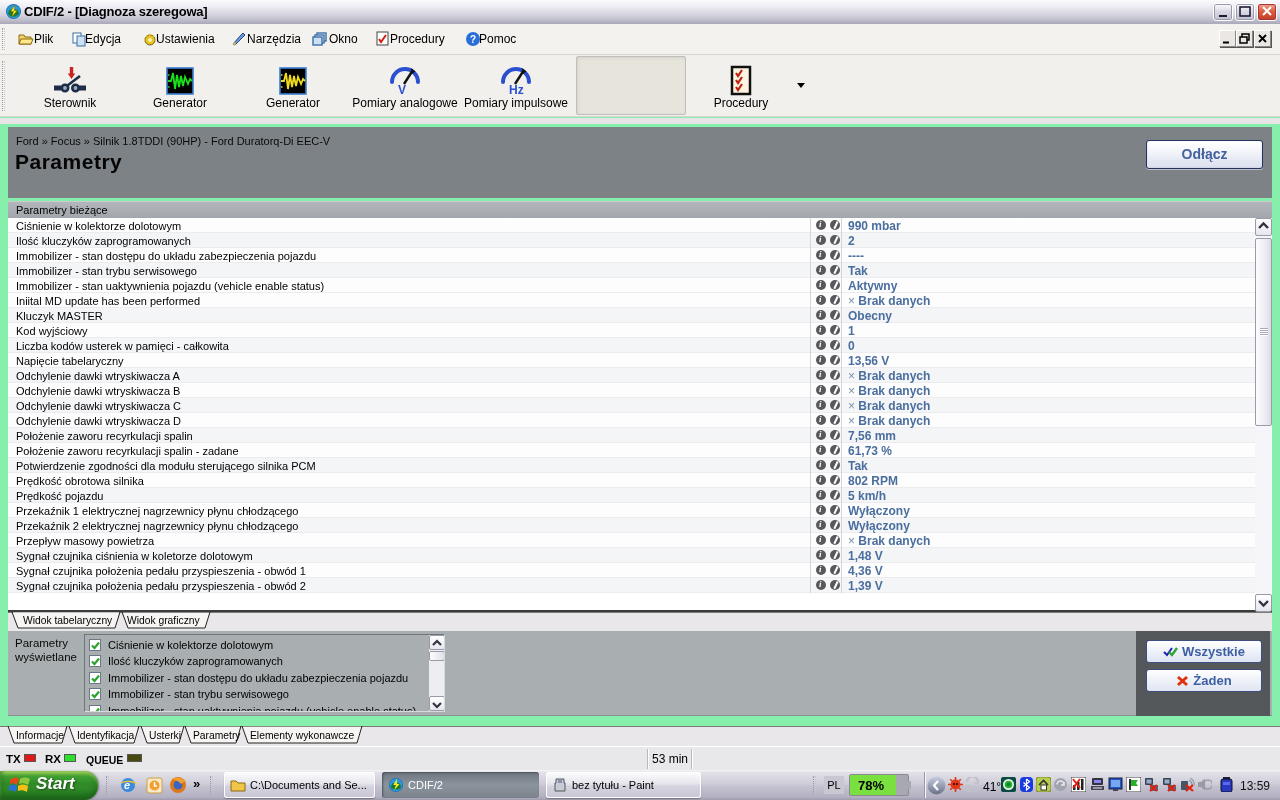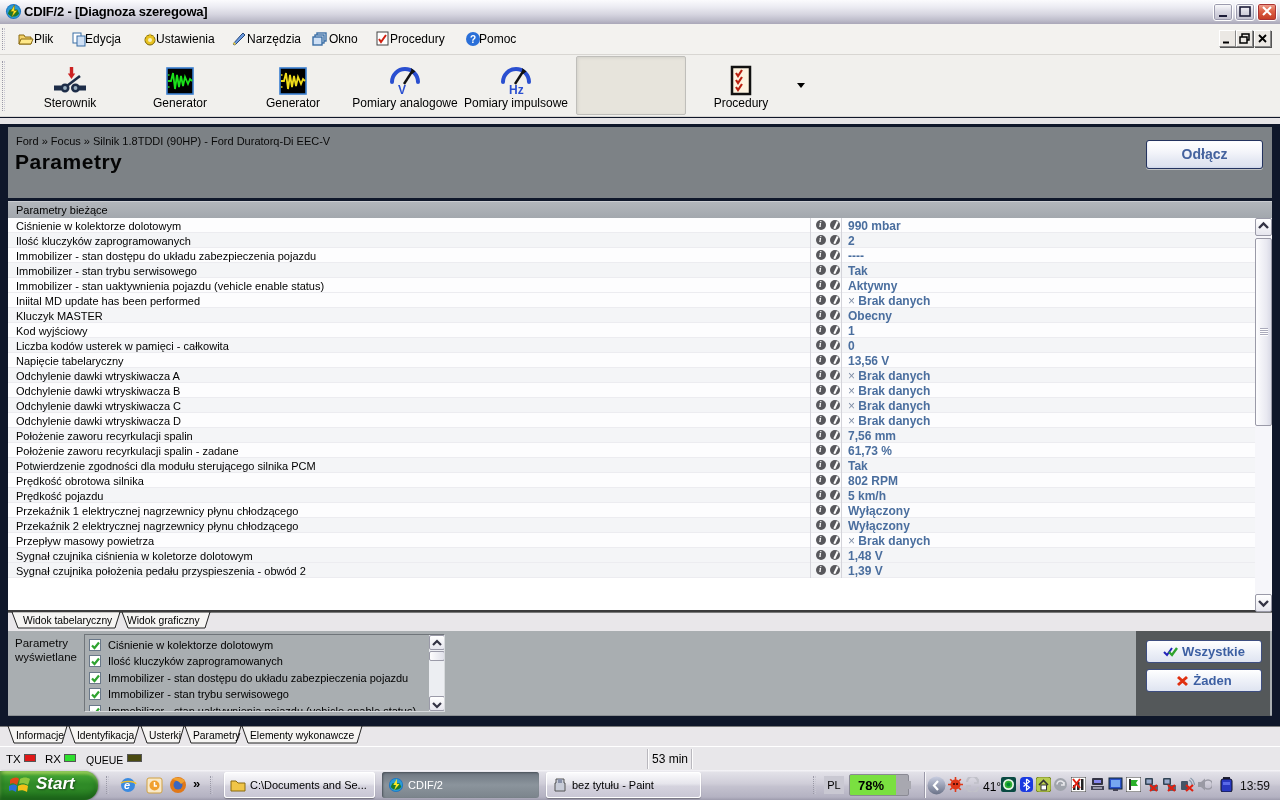--- a/index.html
+++ b/index.html
@@ -1,15 +1,15 @@
 <!DOCTYPE html>
 <html><head><meta charset="utf-8"><style>
 *{margin:0;padding:0;box-sizing:border-box}
 html,body{width:1280px;height:800px;overflow:hidden;font-family:"Liberation Sans",sans-serif}
-#scr{position:relative;width:1280px;height:800px;background:#0f172a}
+#scr{position:relative;width:1280px;height:800px;background:#86efac}
 .abs{position:absolute}
 
 
 #title{left:0;top:0;width:1280px;height:24px;
  background:linear-gradient(#fbfbfd 0%,#ebebf2 30%,#d6d5e0 60%,#bdbcca 85%,#a9a7b8 100%);}
 #title .tico{left:5px;top:3px;width:17px;height:17px}
 #title .ttext{left:24px;top:4px;font-size:13px;font-weight:bold;color:#000;letter-spacing:-0.2px}
 .wbtn{top:3px;width:20px;height:18px;border-radius:3px;border:1px solid #fff;
  background:linear-gradient(#fdfdfe,#d8d7e2 50%,#c0bfce);box-shadow:inset 0 0 0 1px #9c9bae;
  font-weight:bold;text-align:center;color:#1c1c38}
@@ -82,21 +82,21 @@
 #darkp{left:1128px;top:0px;width:134px;height:85px;background:#54585a}
 .pbtn{left:10px;width:116px;height:23px;border:1px solid #3e4e80;border-radius:3px;
  background:linear-gradient(#ffffff,#eef1f8 50%,#dfe4f1);font-size:13px;font-weight:bold;color:#3c5fa2;text-align:center;line-height:21px}
 #pbtn1{top:9px}#pbtn2{top:38px}
 
 
 #btabs{left:0px;top:726px;width:1280px;height:20px;background:#e9e7ea}
 
 
 #sbar{left:0;top:746px;width:1280px;height:24px;background:#e8e7ea;border-top:1px solid #fff}
-#sbar .stx{top:6px;font-size:11.5px;font-weight:normal;color:#000}
+#sbar .stx{top:6px;font-size:11.5px;font-weight:bold;color:#000}
 .sbox{top:7px;width:12px;height:8px;border:1px solid #555}
 .ssep{top:2px;width:2px;height:20px;border-left:1px solid #b9b8be;border-right:1px solid #fdfdfd}
 
 
 #task{left:0;top:770px;width:1280px;height:30px;
  background:linear-gradient(#f7f6f9 0%,#e2e1e8 8%,#cfcdd8 45%,#c4c2cf 55%,#b4b2c2 90%,#9d9bad 100%)}
 #start{left:0;top:1px;width:98px;height:29px;border-radius:0 14px 14px 0;
  background:linear-gradient(#8cc63f 0%,#41a033 18%,#2f8a27 45%,#2f8a27 60%,#1f6e1c 100%);
  box-shadow:inset 0 -3px 6px #1a5f18, inset 0 2px 3px #a5d96a, 1px 0 2px rgba(0,0,0,.4)}
 #start .stext{position:absolute;left:36px;top:3px;color:#fff;font-size:17px;font-weight:bold;font-style:italic;text-shadow:1px 1px 2px #1c4d1a}
@@ -377,20 +377,26 @@
           <div class="lbl">Przepływ masowy powietrza</div>
           <div class="ic ic1"></div>
           <div class="ic ic2"></div>
           <div class="val"><span class="cross">×&nbsp;</span>Brak danych</div>
         </div>
 <div class="trow even">
           <div class="lbl">Sygnał czujnika ciśnienia w koletorze dolotowym</div>
           <div class="ic ic1"></div>
           <div class="ic ic2"></div>
           <div class="val">1,48 V</div>
+        </div>
+<div class="trow odd">
+          <div class="lbl">Sygnał czujnika położenia pedału przyspieszenia - obwód 1</div>
+          <div class="ic ic1"></div>
+          <div class="ic ic2"></div>
+          <div class="val">4,36 V</div>
         </div>
 <div class="trow even">
           <div class="lbl">Sygnał czujnika położenia pedału przyspieszenia - obwód 2</div>
           <div class="ic ic1"></div>
           <div class="ic ic2"></div>
           <div class="val">1,39 V</div>
         </div>
    </div>
    <div id="vsb" class="abs">
      <div class="abs sbtn" id="sbup"><svg width="15" height="15">

